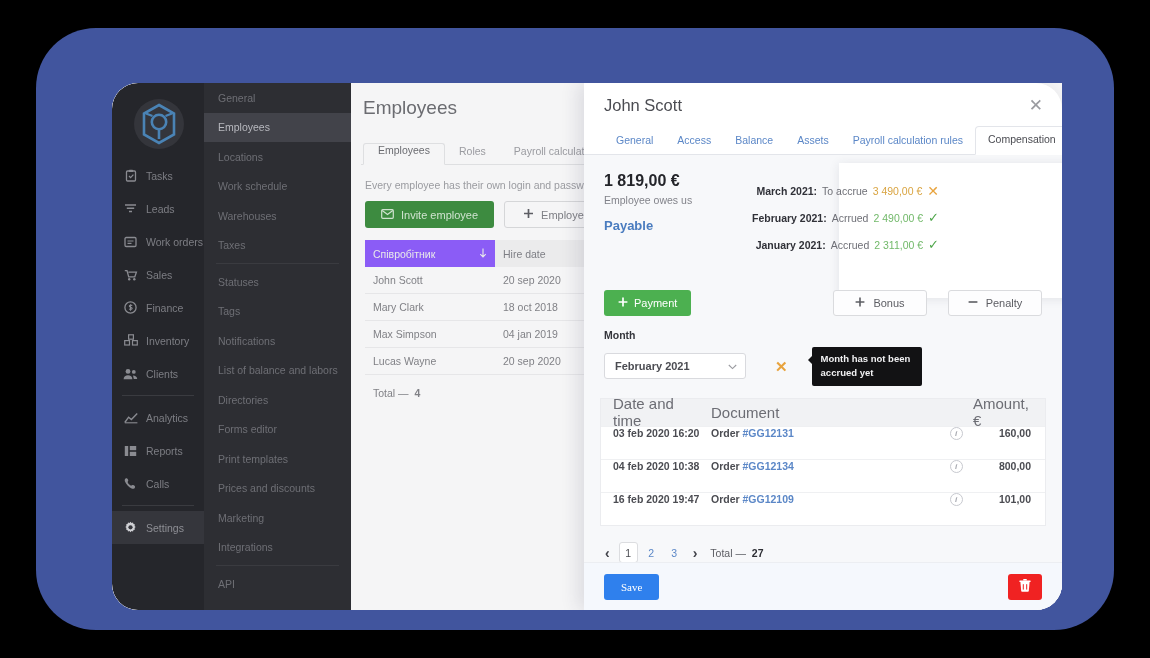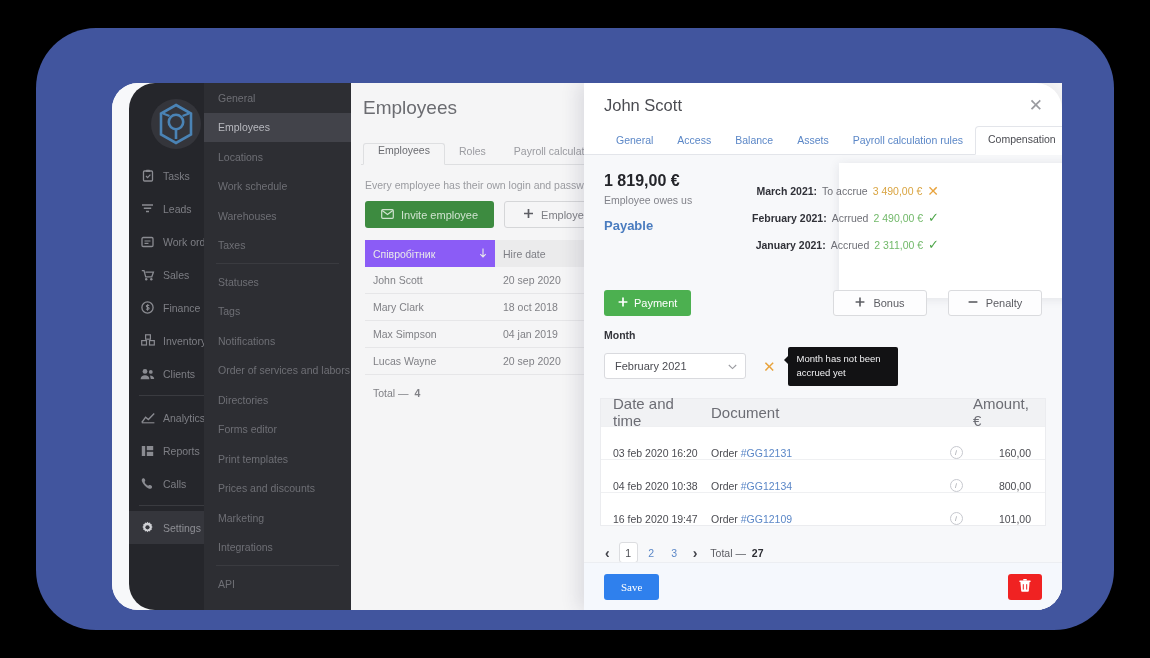--- a/index.html
+++ b/index.html
@@ -31,21 +31,21 @@
   #app {
     position: absolute;
     left: 0; top: 0;
     width: 950px; height: 527px;
     background: #f7f8fa;
   }
 
   
   #primary-nav {
     position: absolute;
-    left: 17px; top: 0;
+    left: 0; top: 0;
     width: 92px; height: 527px;
     background: #25262b;
     border-radius: 26px 0 0 26px;
   }
   #logo {
     position: absolute;
     left: 21px; top: 15px;
     width: 52px; height: 52px;
   }
   #logo svg { display: block; }
@@ -243,21 +243,21 @@
     height: 26px; width: 94px; font-size: 11px; font-family: inherit;
     display: flex; align-items: center; justify-content: center; gap: 8px;
     cursor: pointer;
   }
   #bonus-btn { position: absolute; right: 135px; }
   #penalty-btn { position: absolute; right: 20px; }
 
   
   #month-block { padding: 10px 20px 0 20px; position: relative; }
   #month-label { font-size: 10.5px; font-weight: bold; color: #35363c; margin-bottom: 6px; }
-  #month-row { display: flex; align-items: center; gap: 4px; }
+  #month-row { display: flex; align-items: center; gap: 16px; font-weight: bold; }
   #month-select {
     width: 142px; height: 26px;
     background: #fff; border: 1px solid #d9dade; border-radius: 3px;
     display: flex; align-items: center; justify-content: space-between;
     padding: 0 8px 0 10px;
     font-size: 11px; color: #4b4c52; cursor: pointer;
   }
   #month-x { color: #e8a33d; font-size: 15px; margin: 0 8px 0 13px; cursor: pointer; line-height: 1; }
   #tooltip {
     position: relative;
@@ -279,21 +279,21 @@
     margin: 12px 16px 0 16px;
     background: #fff;
     border: 1px solid #ebecef;
   }
   #txn .h-row { display: flex; background: #f1f2f4; height: 27px; }
   #txn .h-cell { font-size: 15px; color: #6c6d74; display: flex; align-items: center; }
   .c-date { width: 100px; padding-left: 12px; }
   .c-doc  { flex: 1; padding-left: 10px; }
   .c-ico  { width: 34px; justify-content: center; }
   .c-amt  { width: 72px; justify-content: flex-end; padding-right: 14px; }
-  #txn .b-row { display: flex; height: 33px; border-top: 1px solid #eff0f2; align-items: flex-end; }
+  #txn .b-row { display: flex; height: 33px; border-top: 1px solid #eff0f2; align-items: flex-start; font-weight: bold; }
   #txn .b-cell { font-size: 10.5px; color: #4b4c52; display: flex; align-items: center; }
   .info-ico {
     width: 13px; height: 13px; border-radius: 50%;
     border: 1px solid #c7c9cf; color: #a7a9b0;
     font-size: 8px; font-style: italic;
     display: flex; align-items: center; justify-content: center;
     cursor: pointer;
   }
   .doc-link { color: #5b87c7; cursor: pointer; }
 
@@ -485,21 +485,21 @@
         <div class="sub-item">
             <span>Statuses</span>
           </div>
         <div class="sub-item">
             <span>Tags</span>
           </div>
         <div class="sub-item">
             <span>Notifications</span>
           </div>
         <div class="sub-item">
-            <span>Order of services and labors</span>
+            <span>List of balance and labors</span>
           </div>
         <div class="sub-item">
             <span>Directories</span>
           </div>
         <div class="sub-item">
             <span>Forms editor</span>
           </div>
         <div class="sub-item">
             <span>Print templates</span>
           </div>

